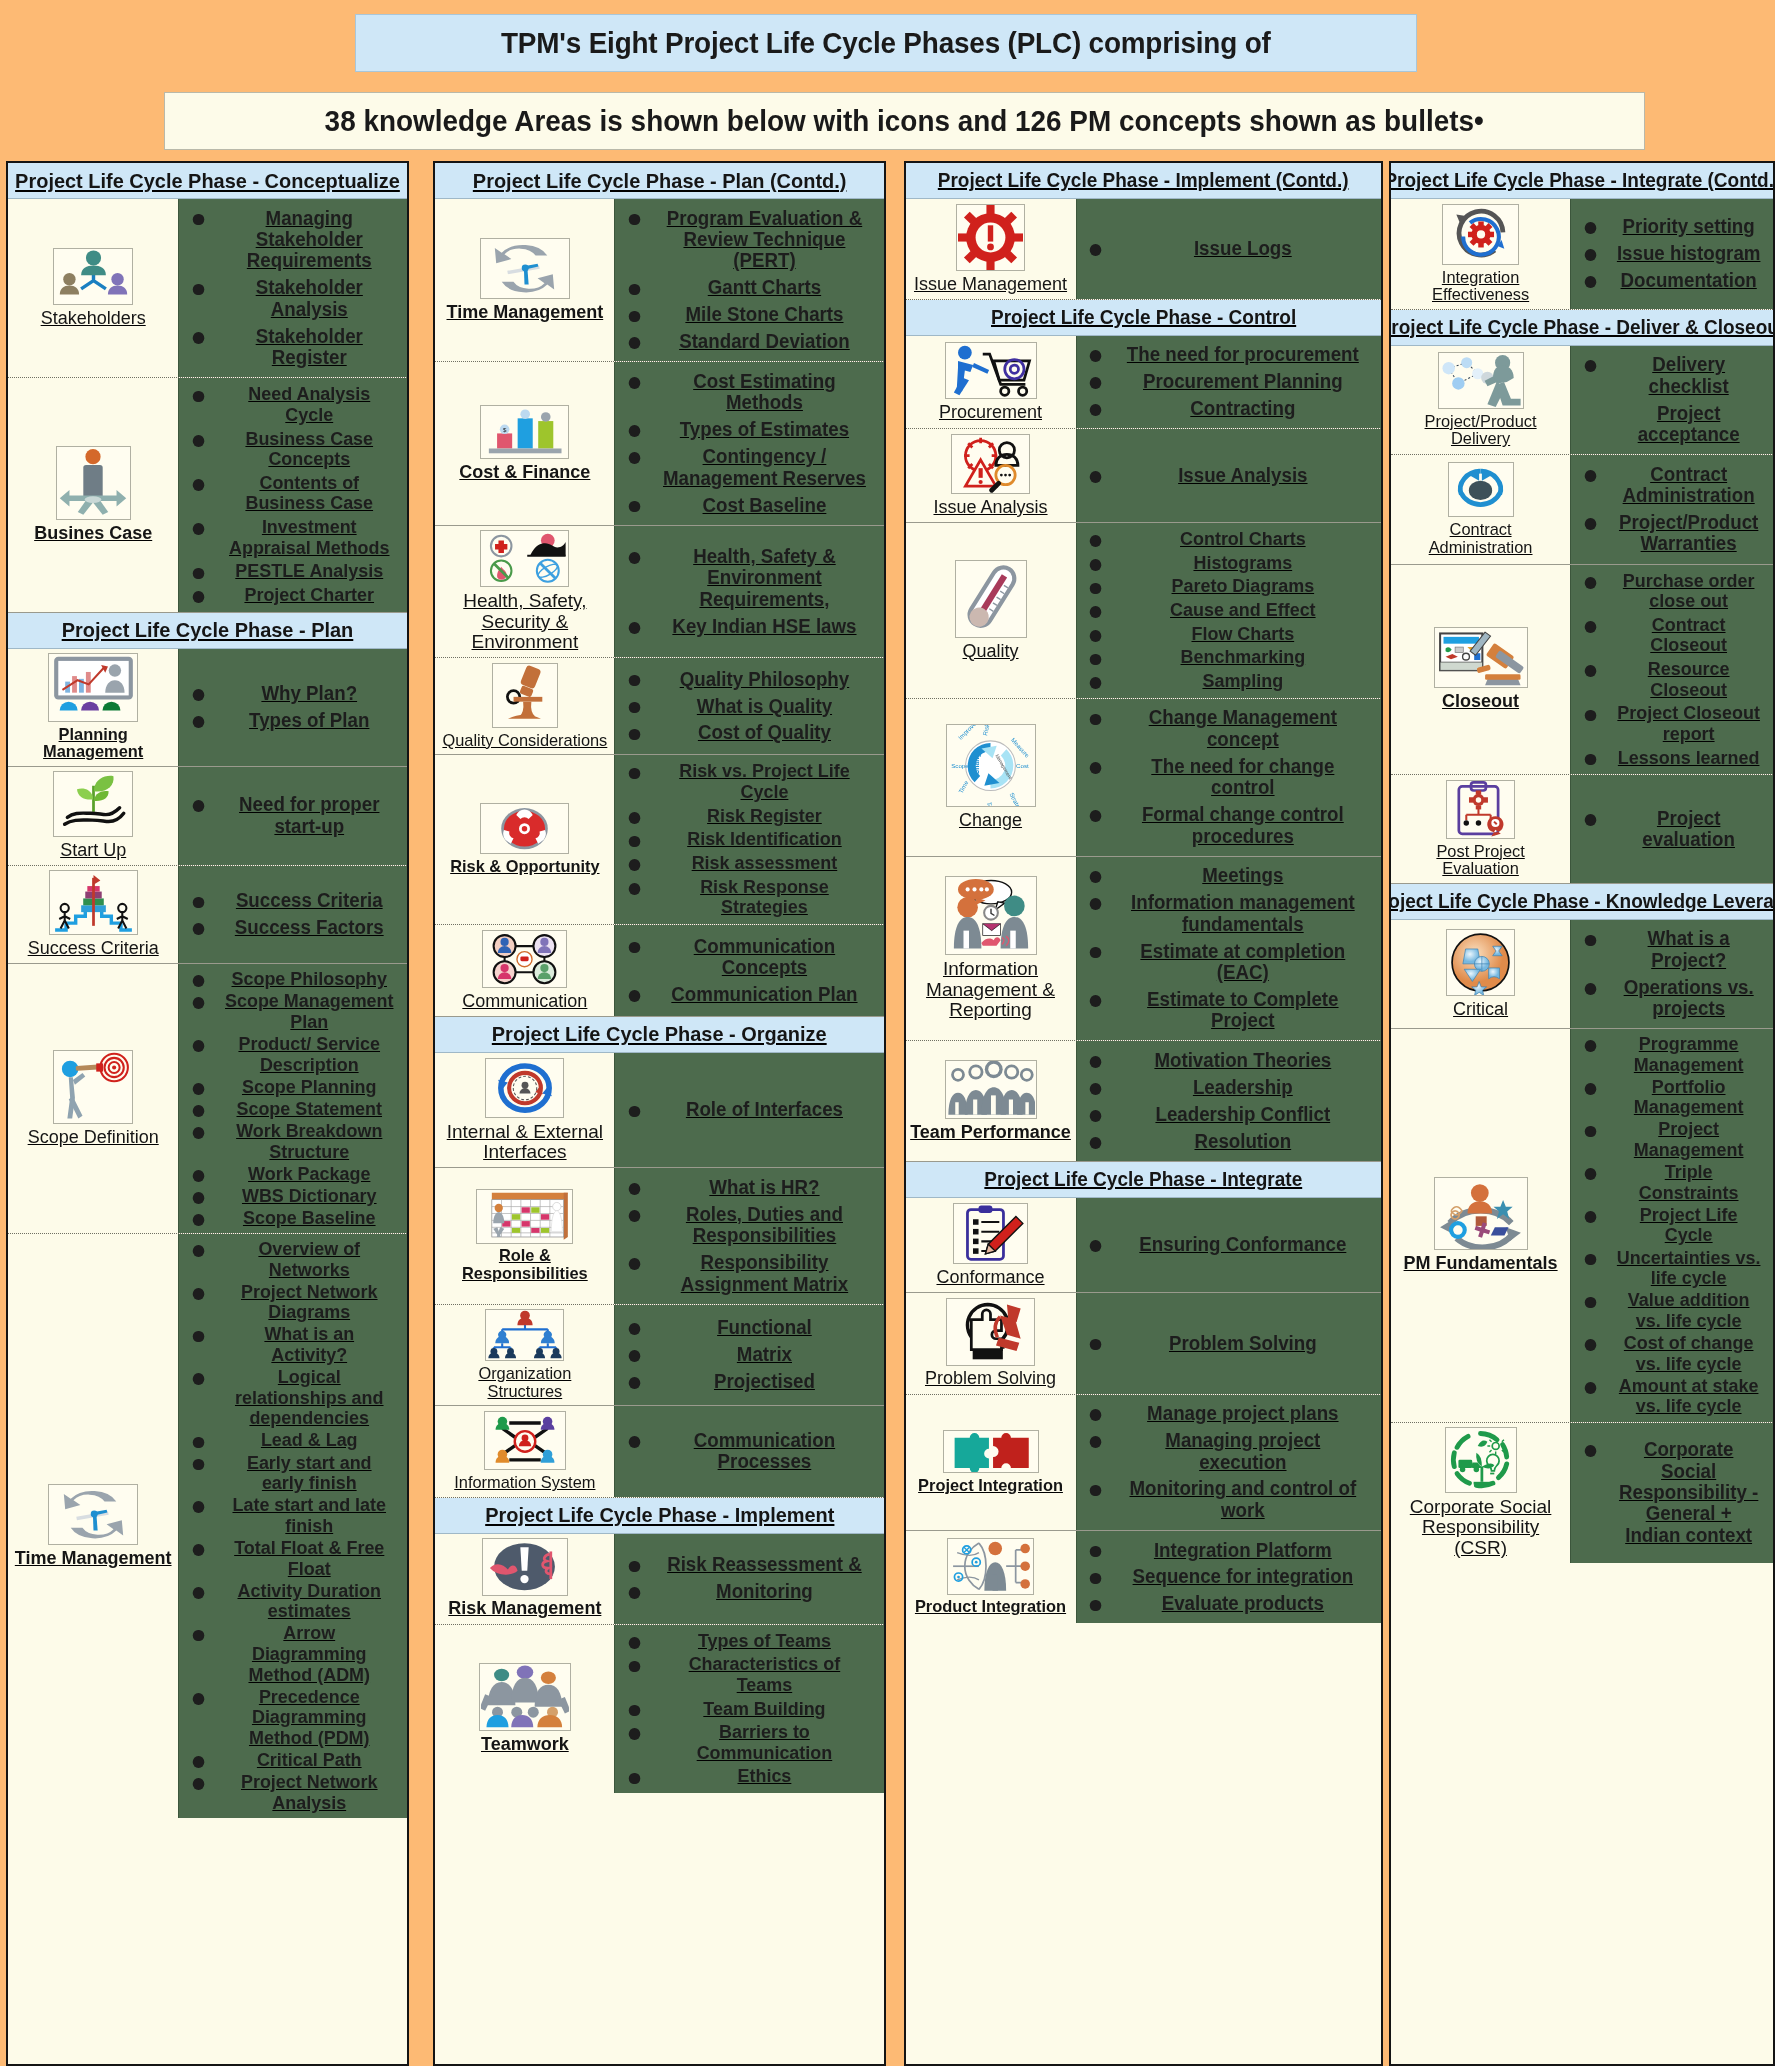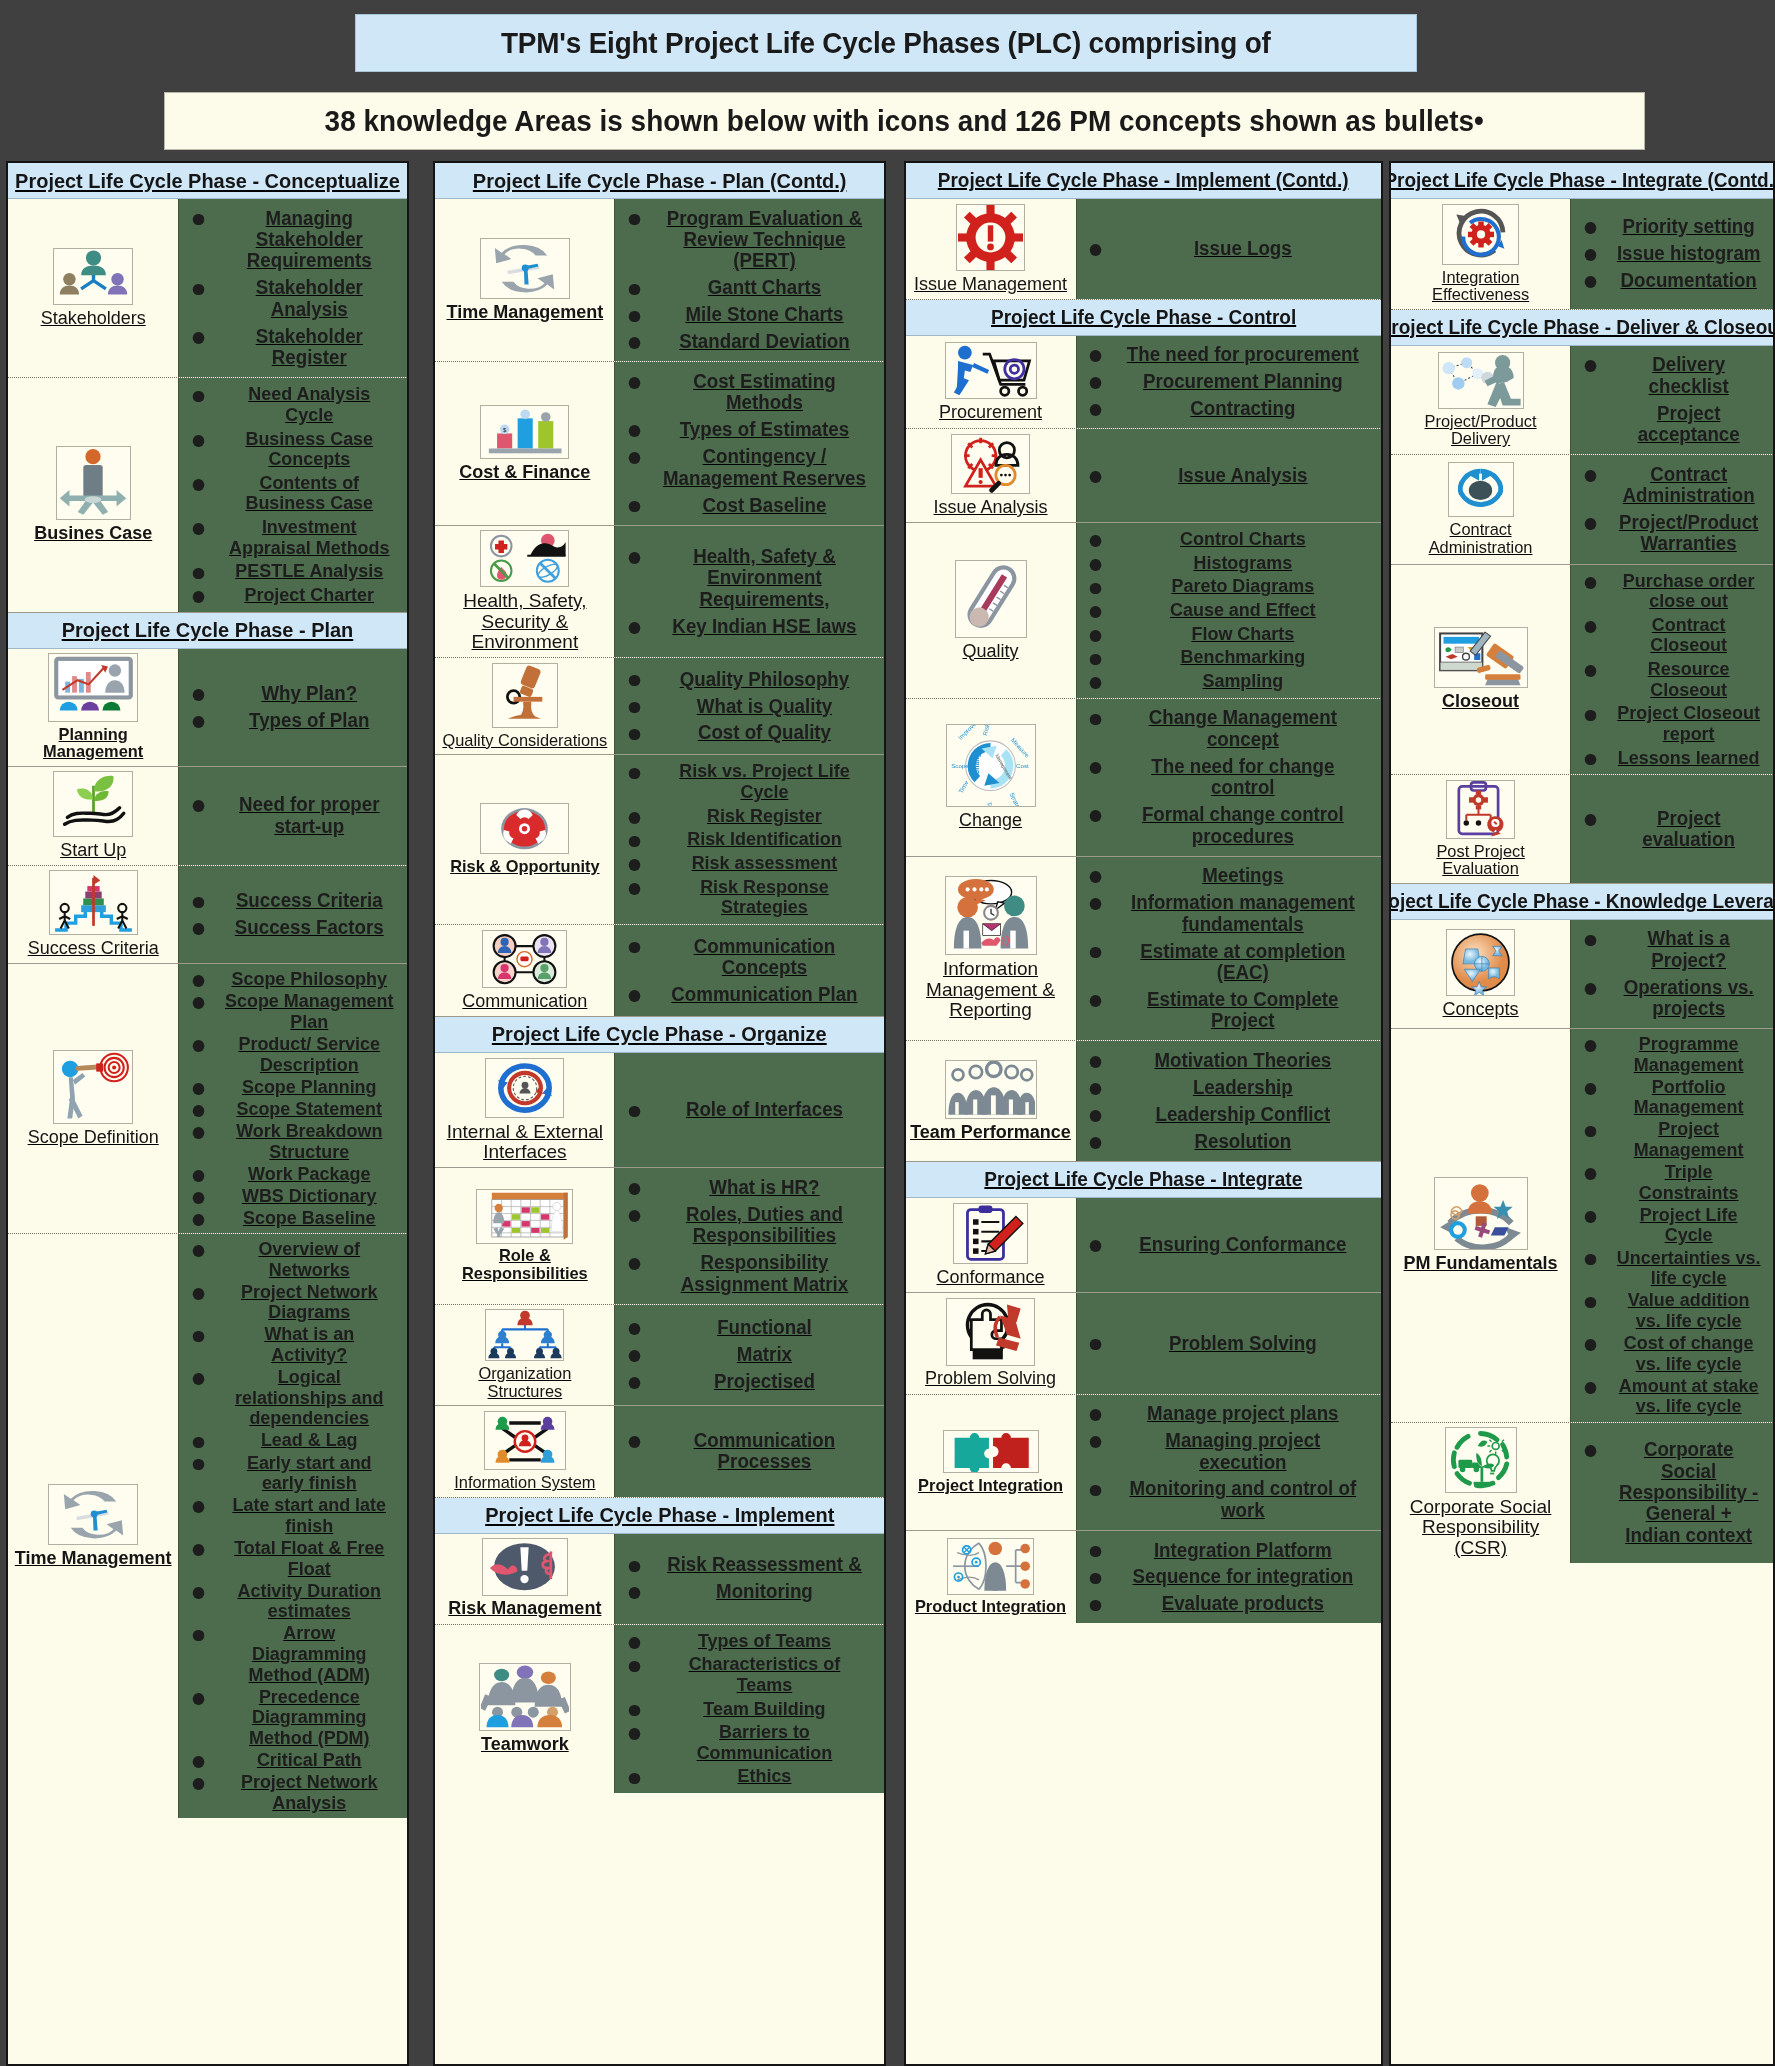--- a/index.html
+++ b/index.html
@@ -2,21 +2,21 @@
 <html style="font-size:12.5px"><head>
 <meta charset="utf-8">
 <style>
   html,body{margin:0;padding:0;}
   body{
     width:1775px;height:2066px;
     background:#4d6b4d;
     font-family:"Liberation Sans", sans-serif;
     overflow:hidden;
   }
-  .page{position:relative;width:1775px;height:2066px;background:#404040;}
+  .page{position:relative;width:1775px;height:2066px;background:#fdba74;}
 
   
   .hdr{position:absolute;left:0;right:0;}
   .hdr1{
     top:14px;left:355px;width:1060px;height:56px;
     background:#cfe7f7;border:0.8px solid #a9c6d8;
     display:flex;align-items:center;justify-content:center;
   }
   .hdr1 span{
     font-size:30px;font-weight:bold;color:#1a1a1a;letter-spacing:-0.2px;
@@ -1219,21 +1219,21 @@
                 <circle cx="48" cy="48" r="42" fill="url(#pg)" stroke="#111" stroke-width="2.5"></circle>
                 <path d="M26 28 h18 l4 22 h-26z" fill="url(#bg1)" stroke="#3a7fb0"></path>
                 <path d="M66 24 h14 l-5 7 l5 7 h-14 l5 -7z" fill="url(#bg1)" stroke="#3a7fb0"></path>
                 <circle cx="50" cy="50" r="11" fill="url(#bg1)" stroke="#3a7fb0"></circle>
                 <path d="M39 50h22M50 39v22" stroke="#3a7fb0"></path>
                 <path d="M24 58 h24 l-12 18z" fill="url(#bg1)" stroke="#3a7fb0"></path>
                 <path d="M60 56 h16 v16 q-8 -6 -16 0z" fill="url(#bg1)" stroke="#3a7fb0"></path>
                 <path d="M46 76 l3 8 l8 0 l-6 5 l2 8 l-7 -5 l-7 5 l2 -8 l-6 -5 l8 0z" fill="url(#bg1)" stroke="#3a7fb0"></path>
               </svg>
             </div>
-            <div class="ka-label">Concepts</div>
+            <div class="ka-label">Critical</div>
           </div>
           <div class="ka-bul">
             <ul class="bl">
               <li class="b">What is a Project?</li>
               <li class="b">Operations vs. projects</li>
             </ul>
           </div>
         </div>
         <div class="ka dotted">
           <div class="ka-icon">

